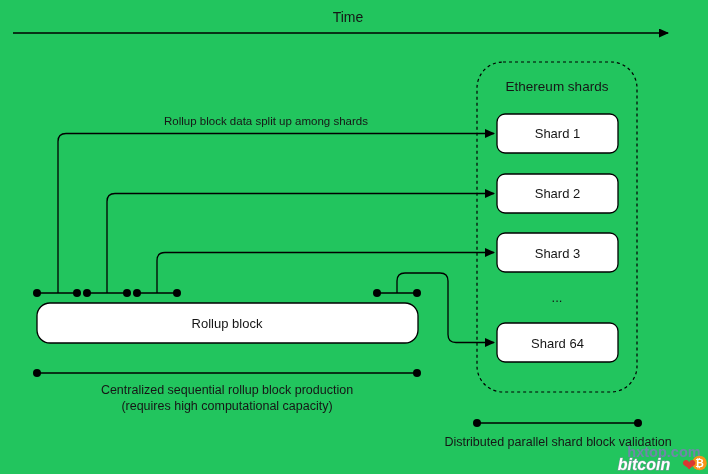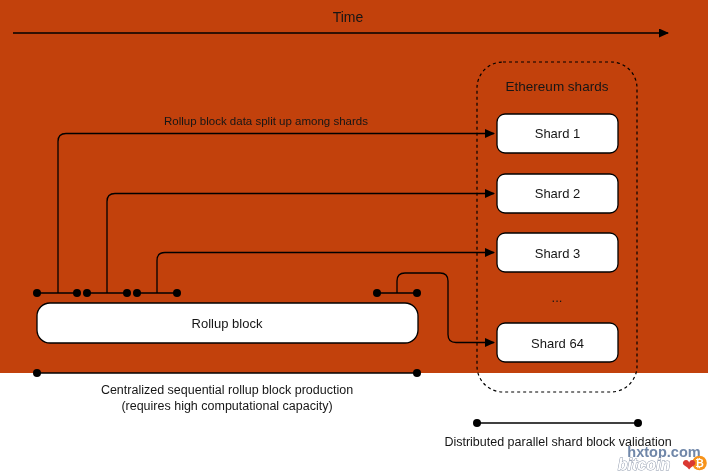--- a/index.html
+++ b/index.html
@@ -7,22 +7,22 @@
     padding: 0;
     background: #ffffff;
     width: 708px;
     height: 474px;
     overflow: hidden;
     font-family: "Liberation Sans", sans-serif;
   }
   .stage {
     position: relative;
     width: 708px;
-    height: 373px;
-    background: #c2410c;
+    height: 474px;
+    background: #22c55e;
   }
   svg { display: block; }
   svg text {
     font-family: "Liberation Sans", sans-serif;
     fill: #161616;
   }
   .shape {
     fill: #ffffff;
     stroke: #000000;
     stroke-width: 1.3;

